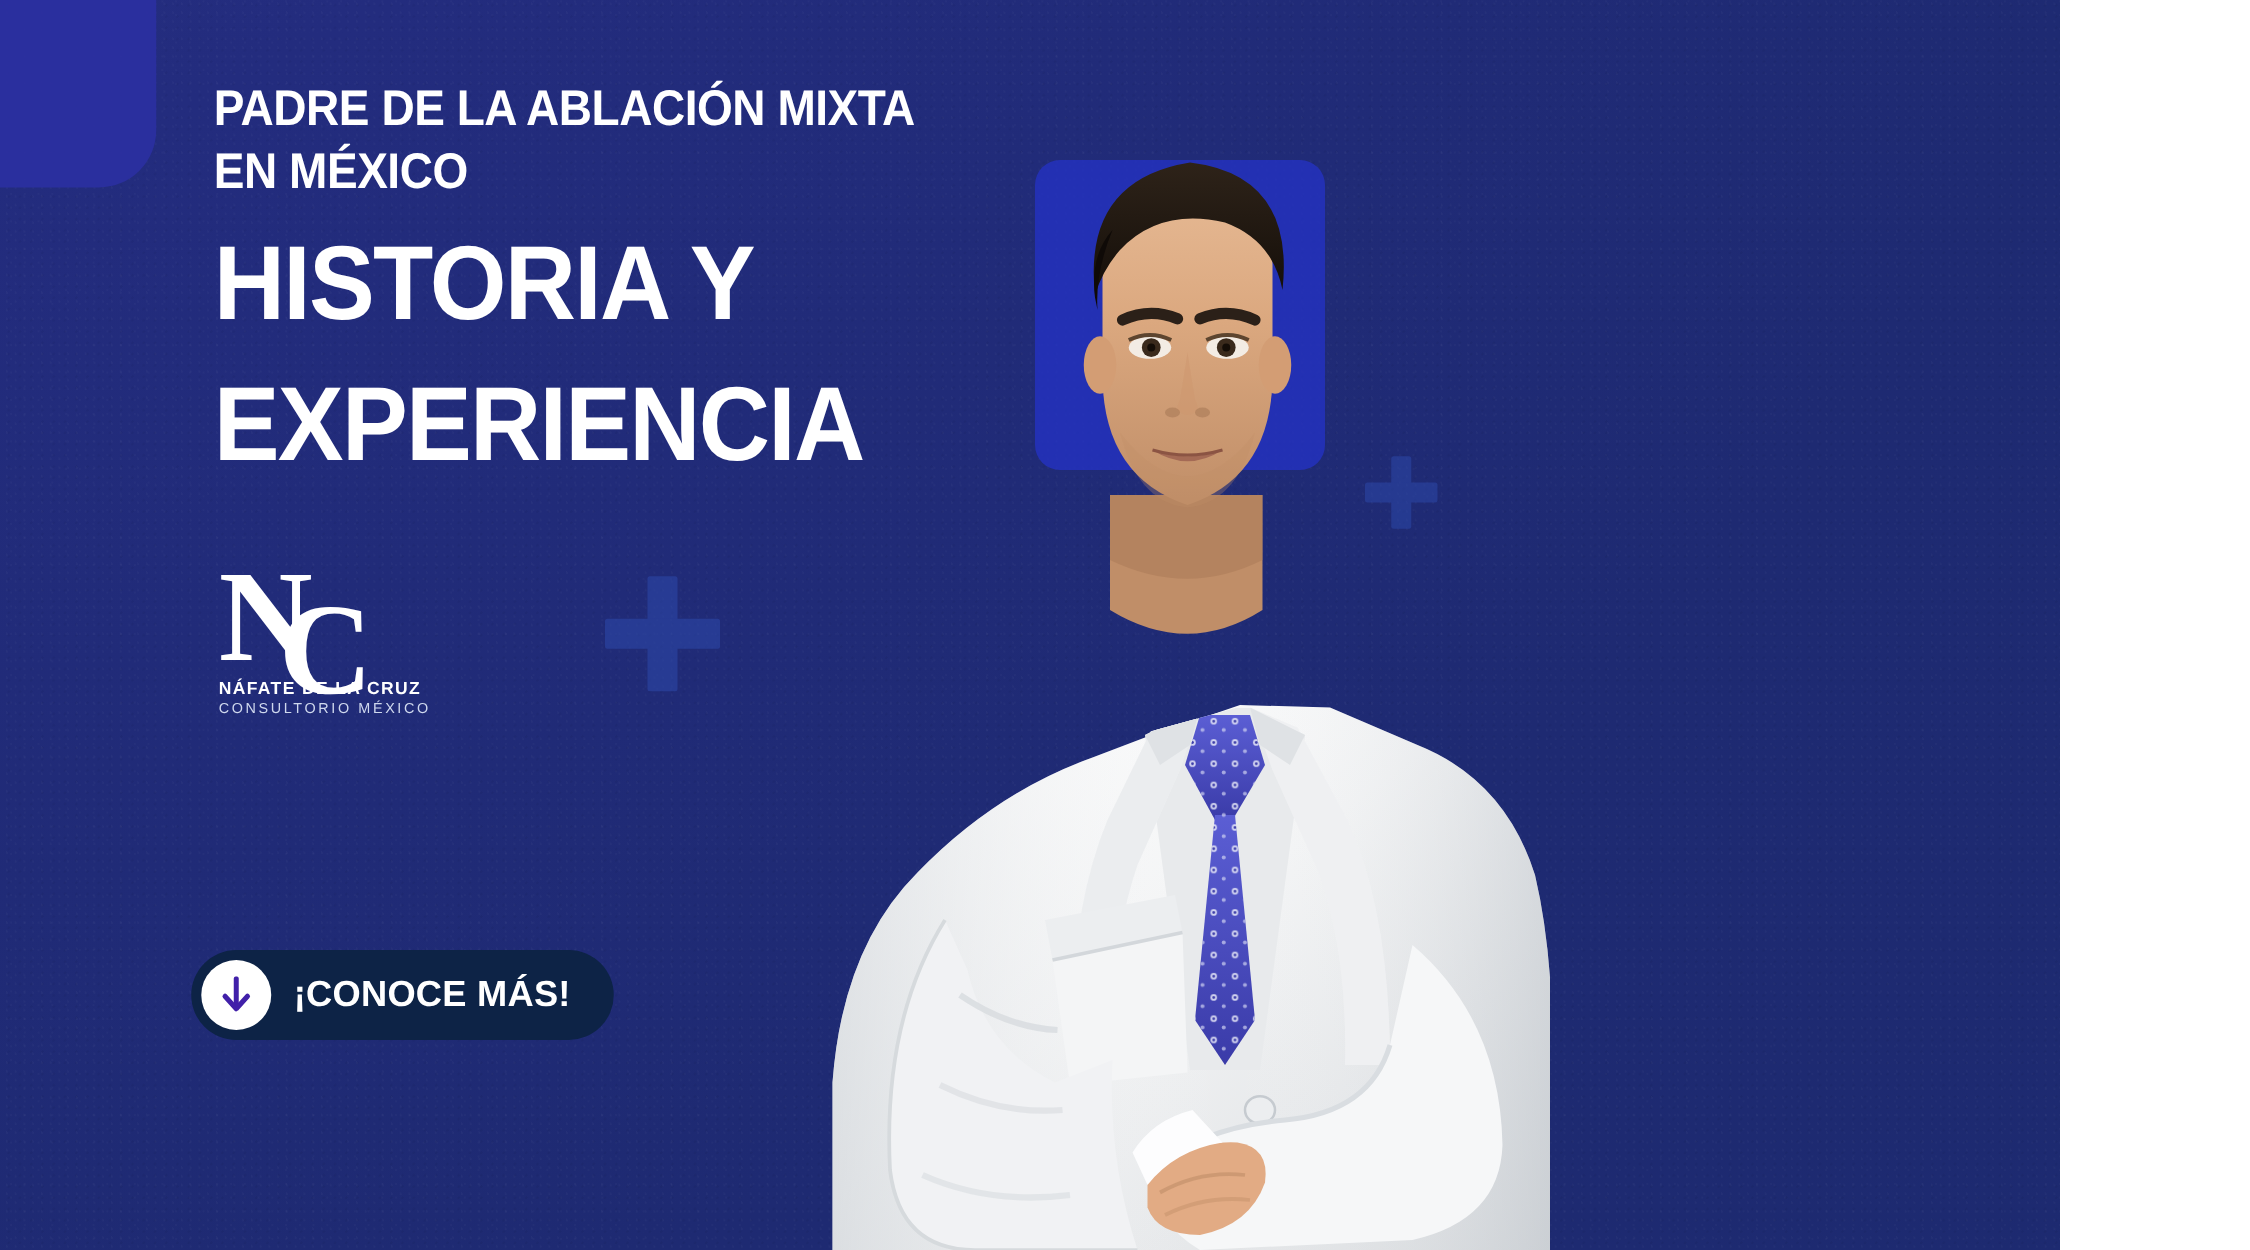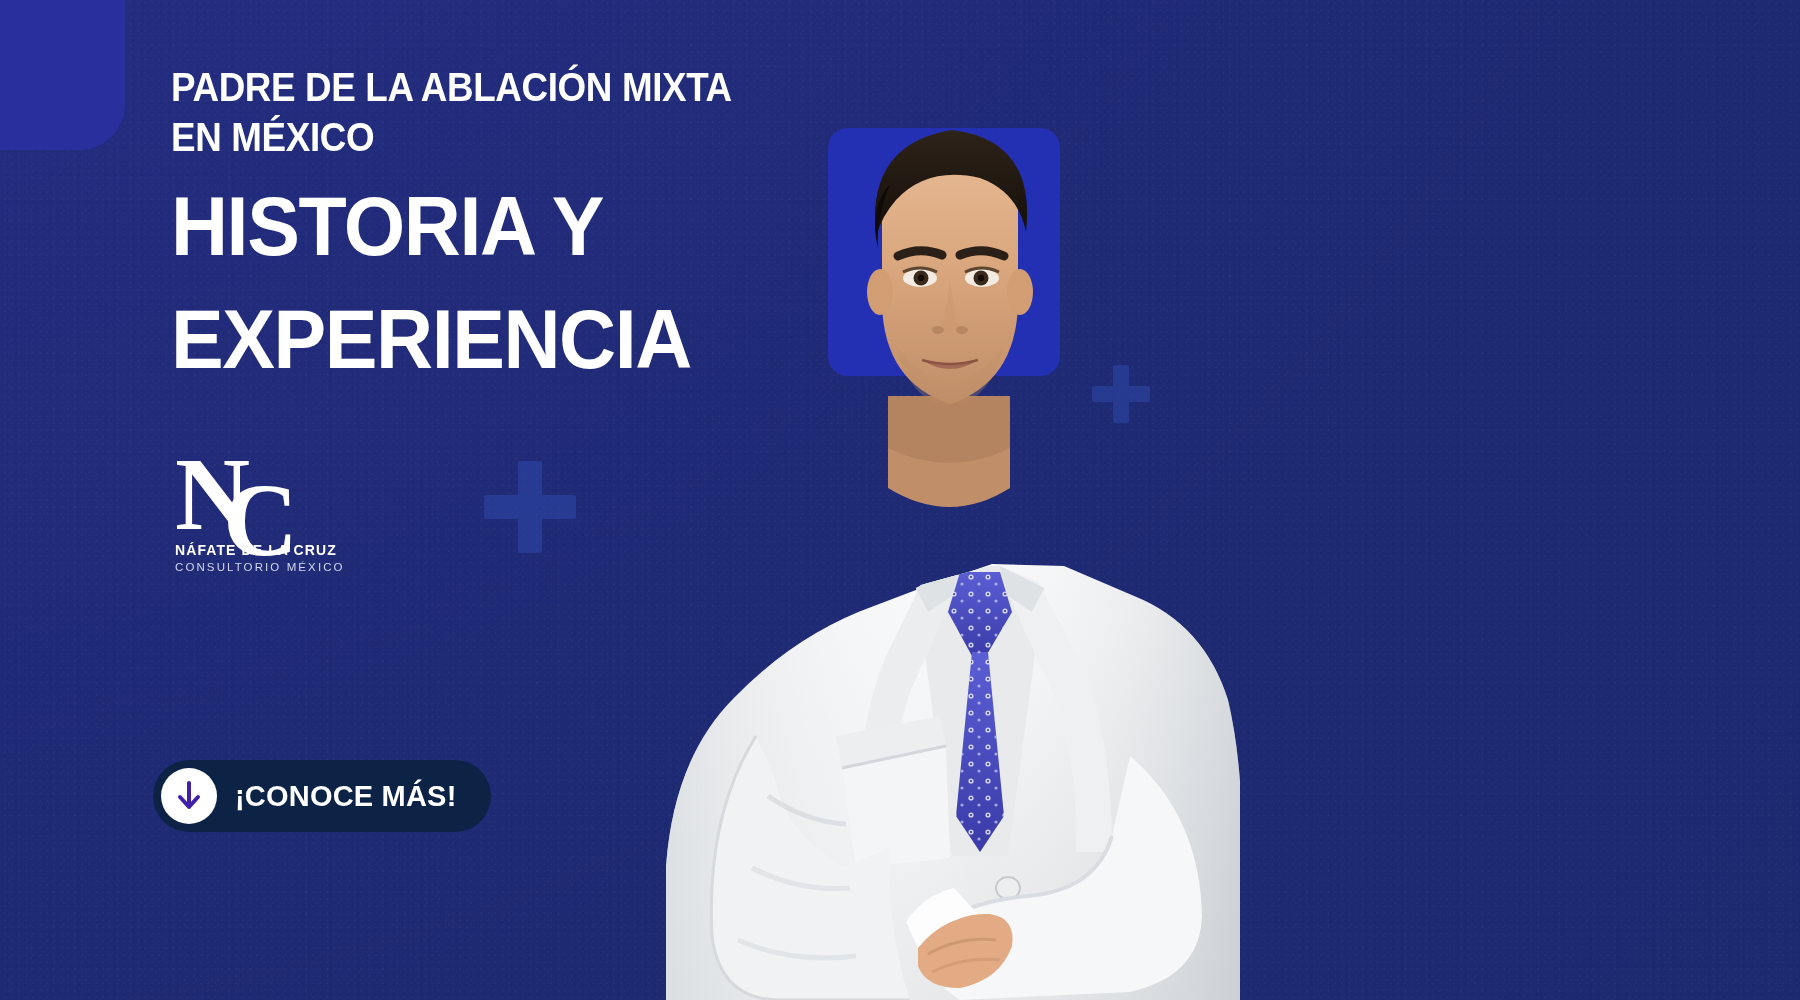--- a/index.html
+++ b/index.html
@@ -6,21 +6,21 @@
 
   html, body {
     width:1800px; height:1000px;
     overflow:hidden;
     background:#ffffff;
     font-family:"Liberation Sans", sans-serif;
   }
 
   #banner {
     position:relative;
-    width:1800px; height:1000px;
+    width:1648px; height:1000px;
     overflow:hidden;
     background:linear-gradient(160deg,#ffffff 0%,#eaf4fe 35%,#dcecfd 62%,#cfe6fc 100%);
   }
 
   
   .blue-ring {
     position:absolute;
     left:-760px; top:-900px;
     width:3020px; height:2450px;
     border-radius:50%;

